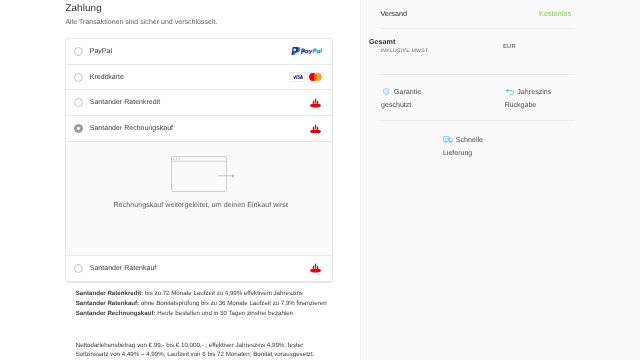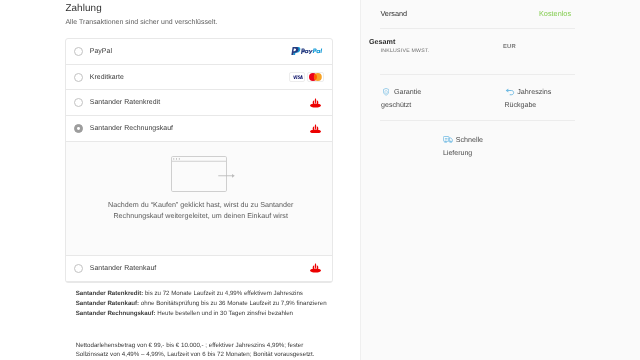--- a/index.html
+++ b/index.html
@@ -150,21 +150,20 @@
         <span class="illusslot"><svg width="64" height="36" viewBox="0 0 256 144" xmlns="http://www.w3.org/2000/svg" aria-hidden="true">
   <rect x="2" y="2" width="220" height="140" rx="5" fill="none" stroke="#cfcfcf" stroke-width="4"></rect>
   <path d="M4 21 H220" stroke="#cfcfcf" stroke-width="4"></path>
   <rect x="9.5" y="8" width="3.2" height="7.2" fill="#b9b9b9"></rect>
   <rect x="20.5" y="8" width="3.2" height="7.2" fill="#b9b9b9"></rect>
   <rect x="31.5" y="8" width="3.2" height="7.2" fill="#b9b9b9"></rect>
   <path d="M189 79 H246" stroke="#bcbcbc" stroke-width="3.6"></path>
   <path d="M244 71.5 L255 79 L244 86.5 Z" fill="#bcbcbc"></path>
 </svg></span>
         <div class="blurb">
-          <span>Nachdem du “Kaufen” geklickt hast, wirst du zu Santander</span>
           <span>Rechnungskauf weitergeleitet, um deinen Einkauf wirst</span>
         </div>
       </div>
 
       <div class="row last">
         <span class="radio"></span>
         <span class="lab">Santander Ratenkauf</span>
         <span class="spacer"></span>
         <span class="logoslot">
             <svg class="ic-sant" width="11" height="9.6" viewBox="0 0 46 40" xmlns="http://www.w3.org/2000/svg" aria-hidden="true">

